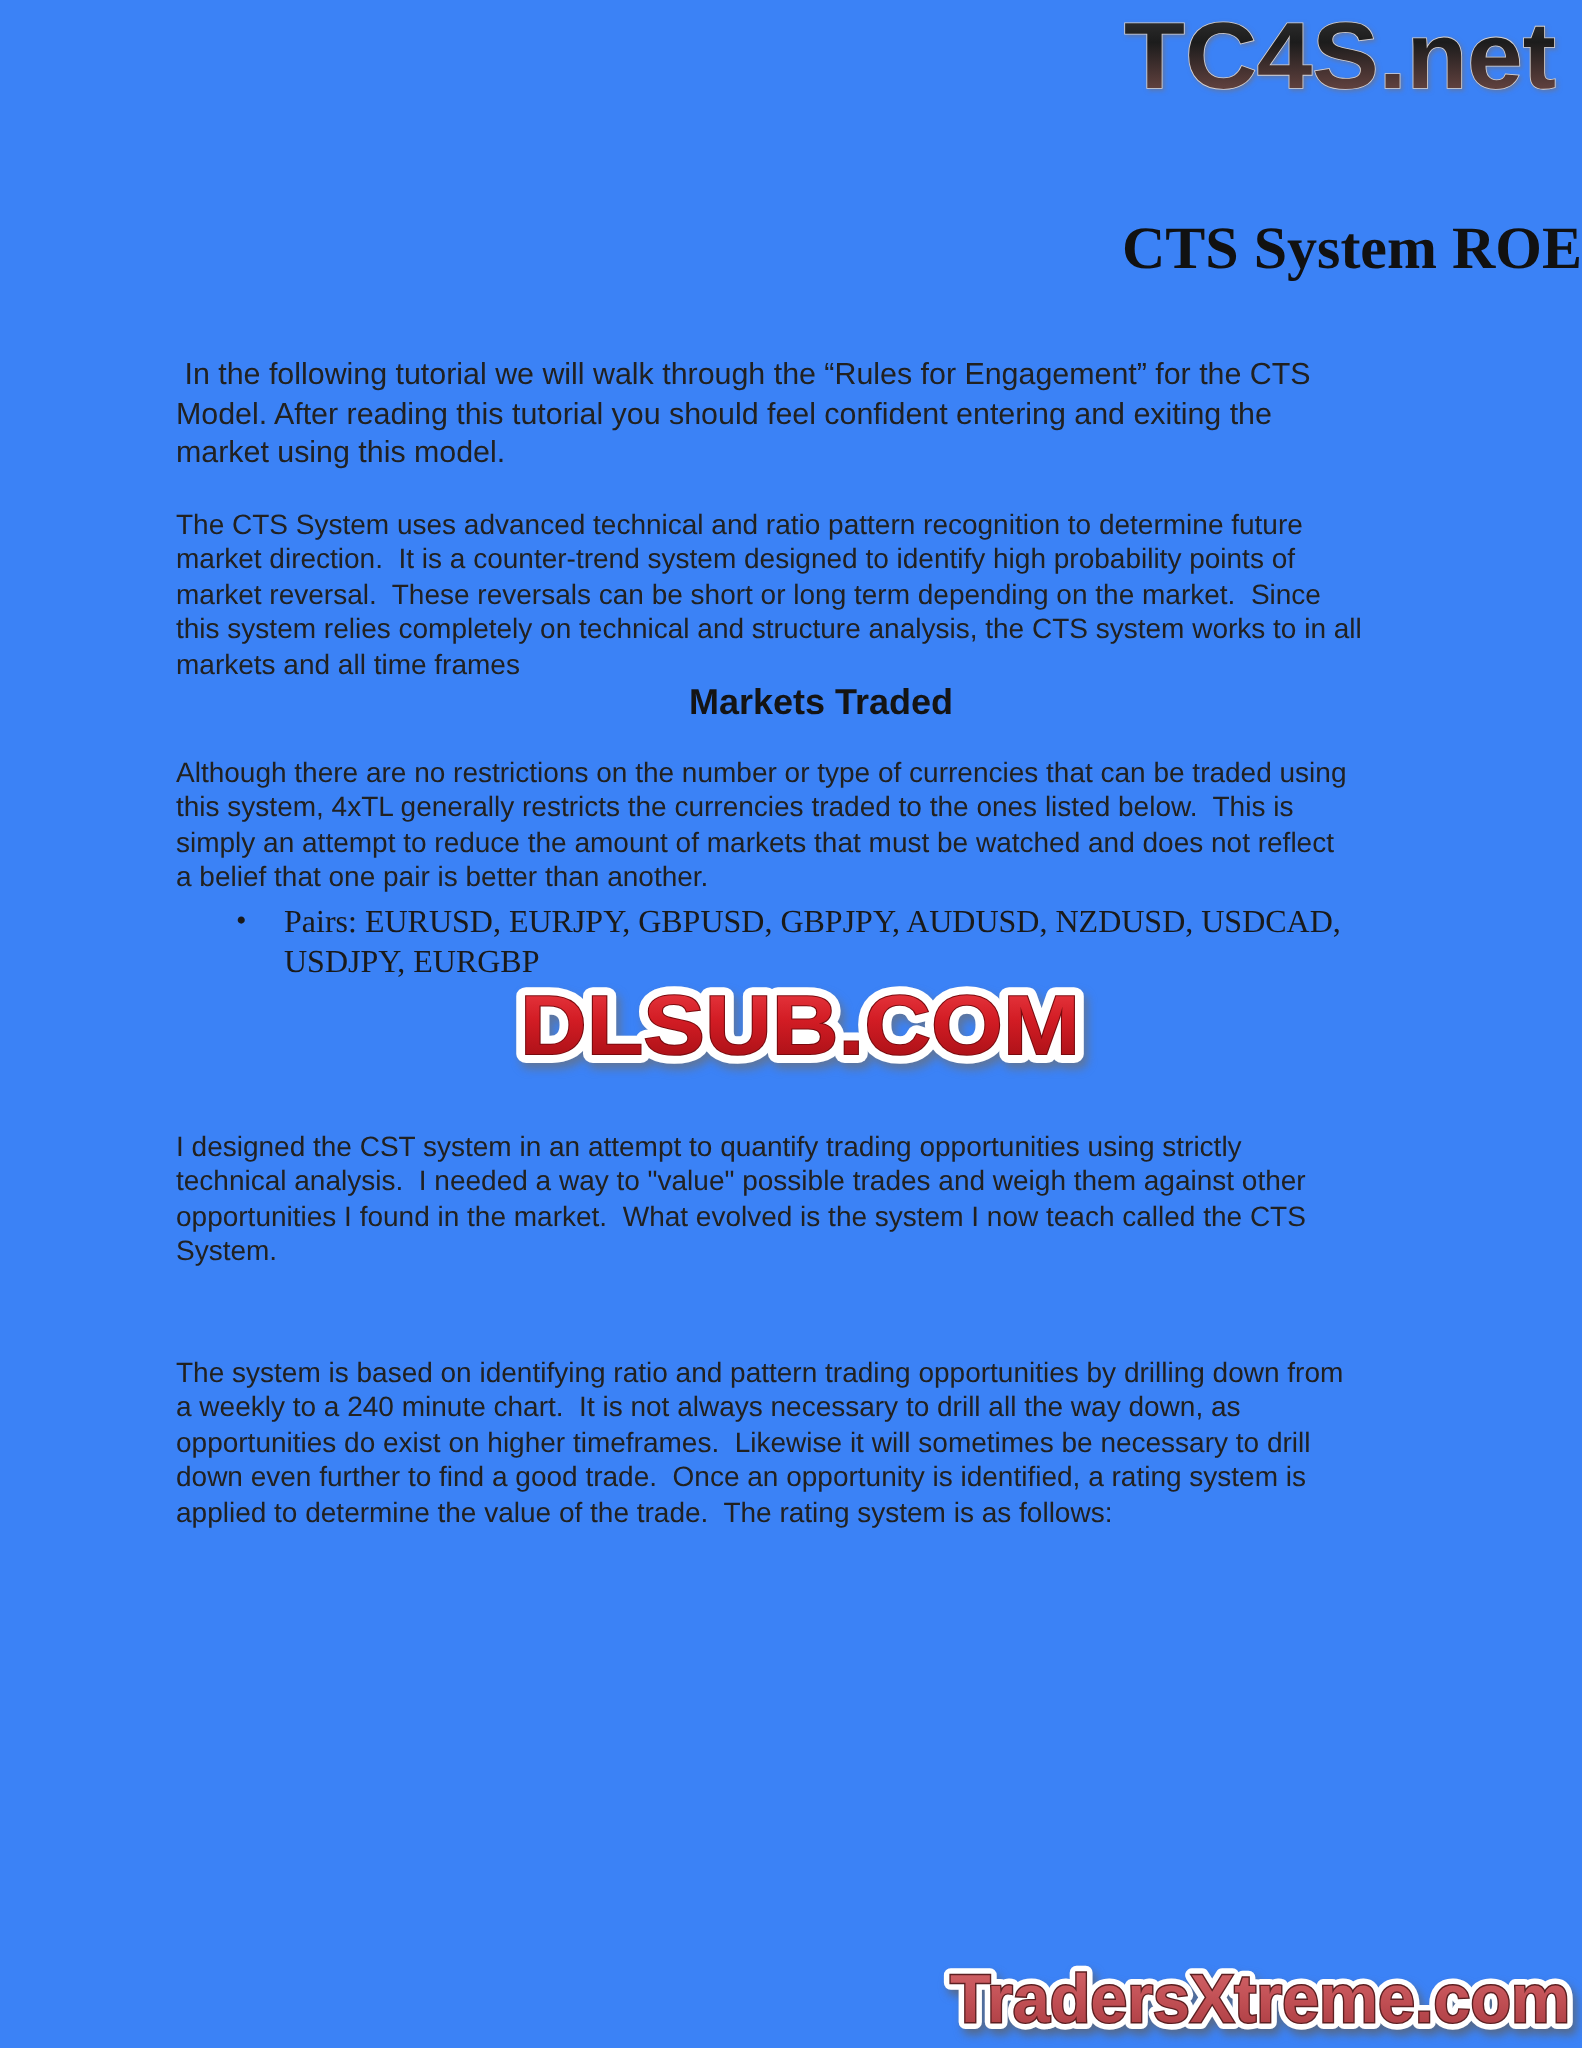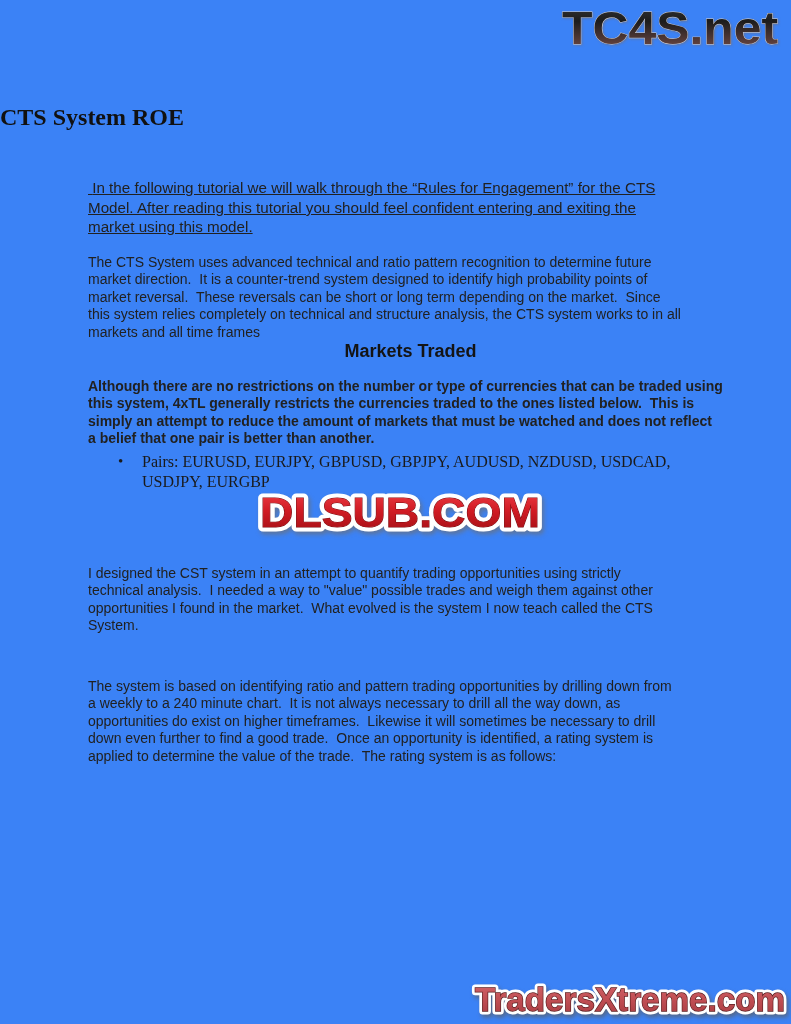--- a/index.html
+++ b/index.html
@@ -10,39 +10,39 @@
     background: #3b82f6;
     overflow: hidden;
     font-family: "Liberation Sans", sans-serif;
   }
 
   
   .tc4s-logo { position: absolute; top: 0px; left: 552px; filter: drop-shadow(1px 1px 1px rgba(120,110,110,0.55)); }
 
   .doc-title {
     position: absolute; top: 88px; left: 0; width: 791px;
-    text-align: left;
+    text-align: right;
     font-family: "Liberation Serif", serif;
     font-weight: bold;
-    font-size: 24px;
+    font-size: 30px;
     color: #111111;
   }
 
   .para {
     position: absolute;
     left: 88px;
     width: 680px;
     color: #212121;
     white-space: pre-wrap;
     font-size: 14px;
     line-height: 17.4px;
   }
-  .para-intro { top: 163px; font-size: 15.2px; line-height: 19.6px; width: 660px; text-decoration: underline; }
+  .para-intro { top: 163px; font-size: 15.2px; line-height: 19.6px; width: 660px; }
   .para-overview { top: 240px; }
-  .para-markets  { top: 364px; font-weight: bold; }
+  .para-markets  { top: 364px; }
   .para-design   { top: 551px; }
   .para-rating   { top: 664px; }
 
   .section-heading {
     position: absolute; top: 326px; left: 0; width: 791px;
     text-align: center;
     font-weight: bold;
     font-size: 18px;
     color: #141414;
     padding-left: 15px;

